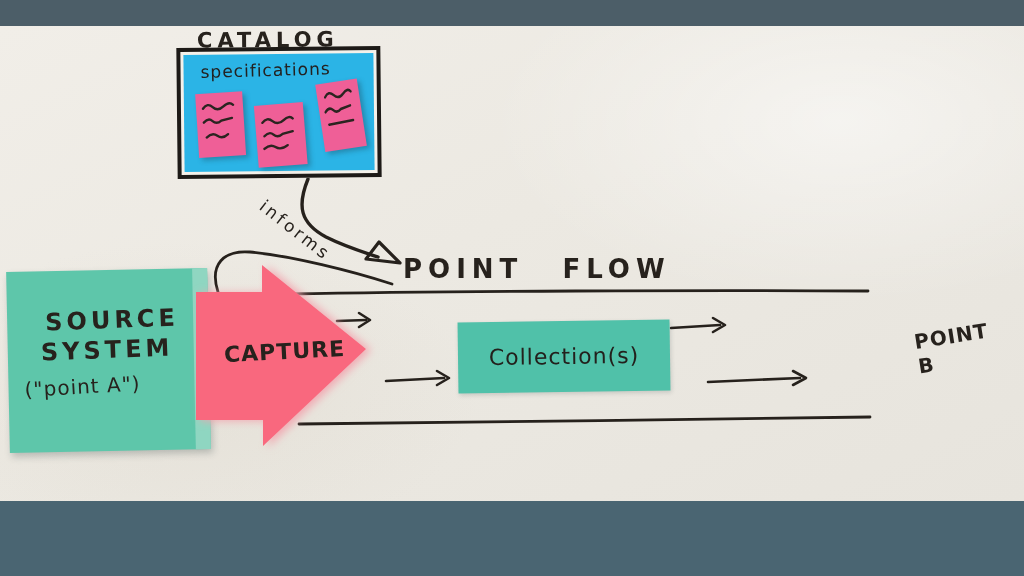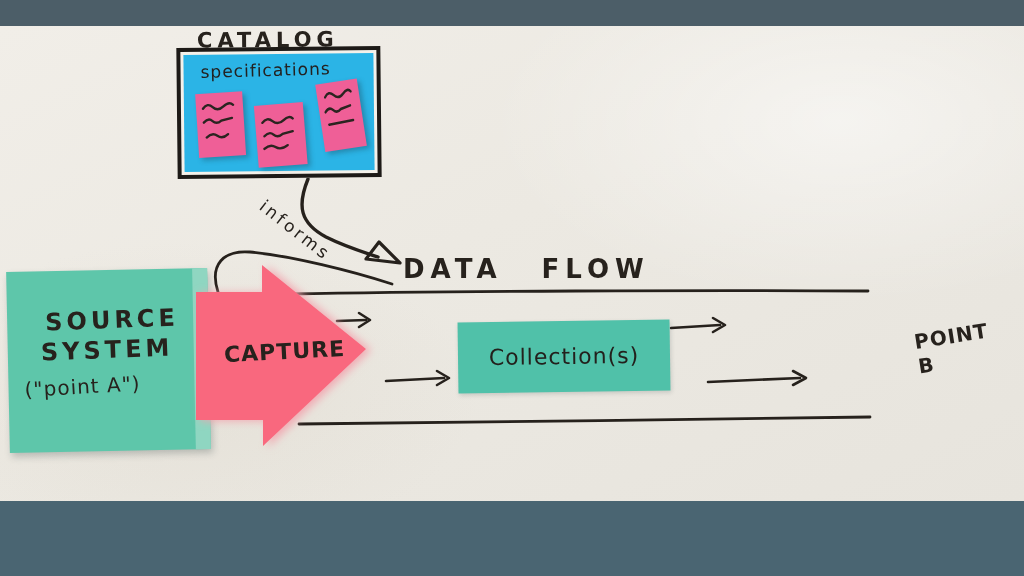--- a/index.html
+++ b/index.html
@@ -144,20 +144,20 @@
             <path d="M9,13 q5,-6 10,-1 t11,0 t9,-1"></path>
             <path d="M7,27 q5,-5 9,-1 t9,0 l11,-2"></path>
             <path d="M9,39 l28,-1"></path>
           </g>
         </svg>
       </div>
     </div>
   </div>
 
   <div id="informs-label" class="txt">informs</div>
-  <div id="data-flow-label" class="txt">DATA FLOW</div>
+  <div id="data-flow-label" class="txt">POINT FLOW</div>
   <div id="capture-label" class="txt">CAPTURE</div>
   <div id="point-b-label" class="txt">
     <div>POINT</div>
     <div>B</div>
   </div>
 
 </div>
 
 </body></html>

